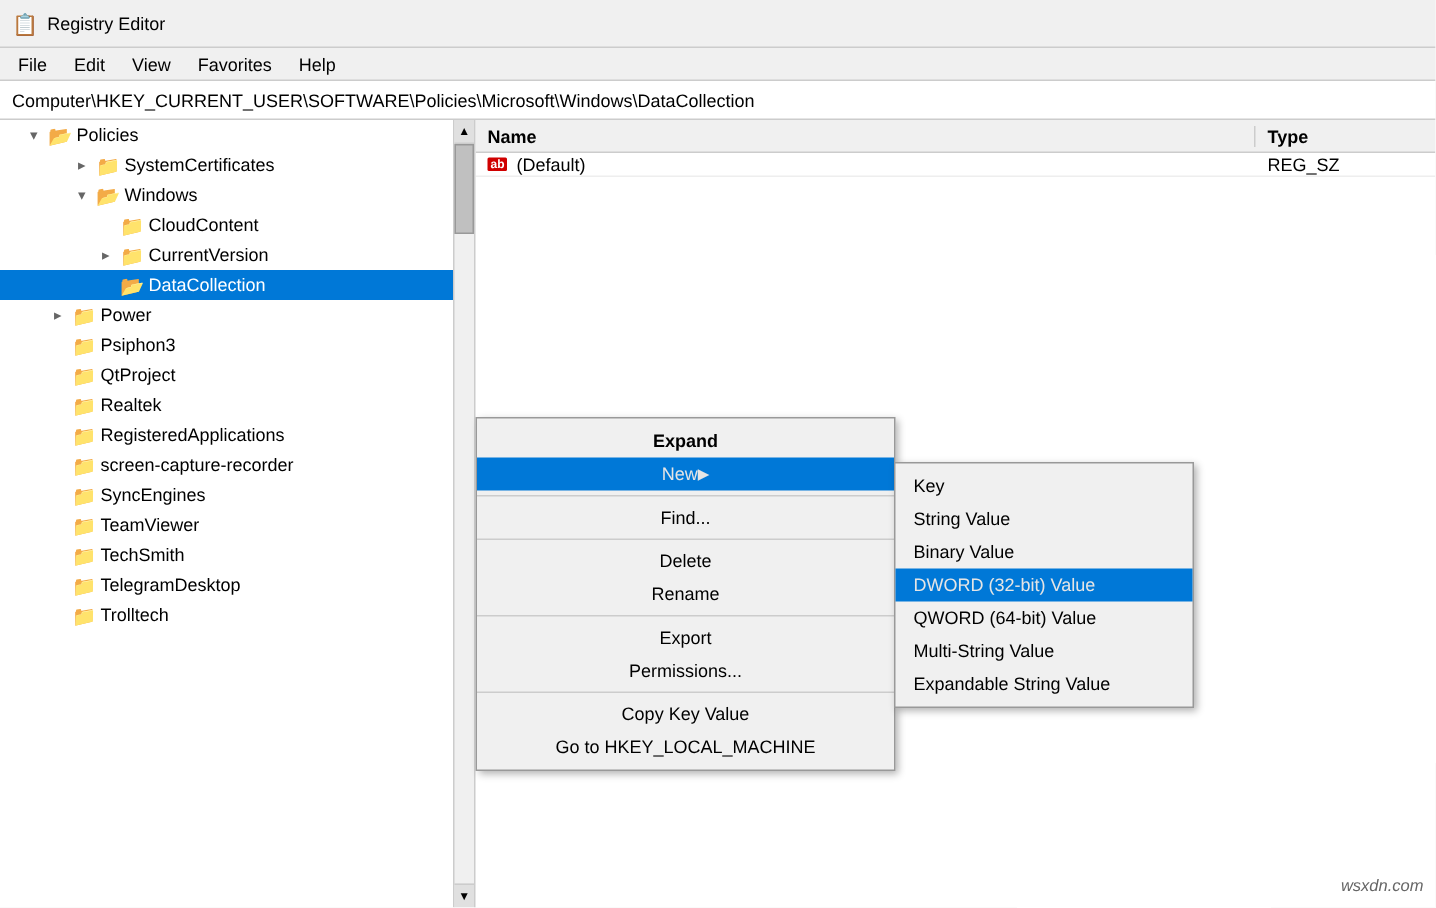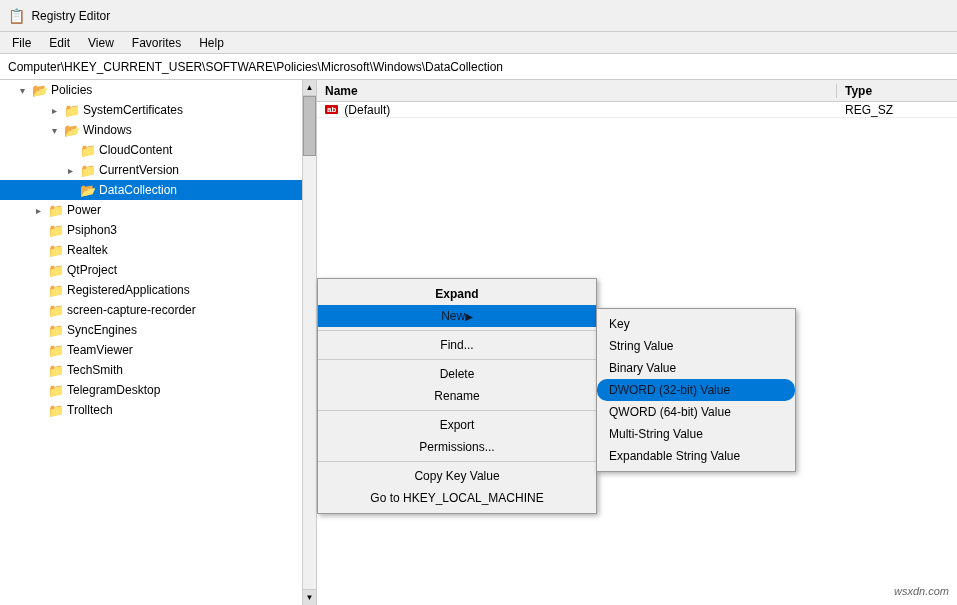--- a/index.html
+++ b/index.html
@@ -181,21 +181,21 @@
     .ctx-item {
       padding: 4px 20px;
       font-size: 12px;
       cursor: pointer;
       display: flex;
       align-items: center;
       justify-content: center;
       color: #000;
       position: relative;
     }
-    .ctx-item.active { background: #0078d7; color: #0f172a; }
+    .ctx-item.active { background: #0078d7; color: #e5e5e5; }
     .ctx-item.expand { font-weight: bold; color: #000; }
     .ctx-divider {
       height: 1px;
       background: #ccc;
       margin: 3px 0;
     }
     .ctx-arrow { font-size: 10px; }
     
     
     .submenu {
@@ -208,21 +208,21 @@
       box-shadow: 2px 2px 5px rgba(0,0,0,0.3);
       z-index: 101;
       padding: 4px 0;
     }
     .submenu-item {
       padding: 4px 12px;
       font-size: 12px;
       cursor: pointer;
       color: #000;
     }
-    .submenu-item.active { background: #0078d7; color: #0f172a; border-radius: 10px; }
+    .submenu-item.active { background: #0078d7; color: #e5e5e5; }
     
     
     .tree-scroll {
       position: absolute;
       right: 0;
       top: 0;
       width: 14px;
       height: 100%;
       background: #f0f0f0;
       border-left: 1px solid #ccc;
@@ -339,27 +339,27 @@
 
     <div class="tree-item indent-2">
       <span class="chevron empty"></span>
       <span class="folder-icon"></span>
       <span class="tree-label">Psiphon3</span>
     </div>
 
     <div class="tree-item indent-2">
       <span class="chevron empty"></span>
       <span class="folder-icon"></span>
+      <span class="tree-label">QtProject</span>
+    </div>
+
+    <div class="tree-item indent-2">
+      <span class="chevron empty"></span>
+      <span class="folder-icon"></span>
       <span class="tree-label">Realtek</span>
-    </div>
-
-    <div class="tree-item indent-2">
-      <span class="chevron empty"></span>
-      <span class="folder-icon"></span>
-      <span class="tree-label">QtProject</span>
     </div>
 
     <div class="tree-item indent-2">
       <span class="chevron empty"></span>
       <span class="folder-icon"></span>
       <span class="tree-label">RegisteredApplications</span>
     </div>
 
     <div class="tree-item indent-2">
       <span class="chevron empty"></span>

